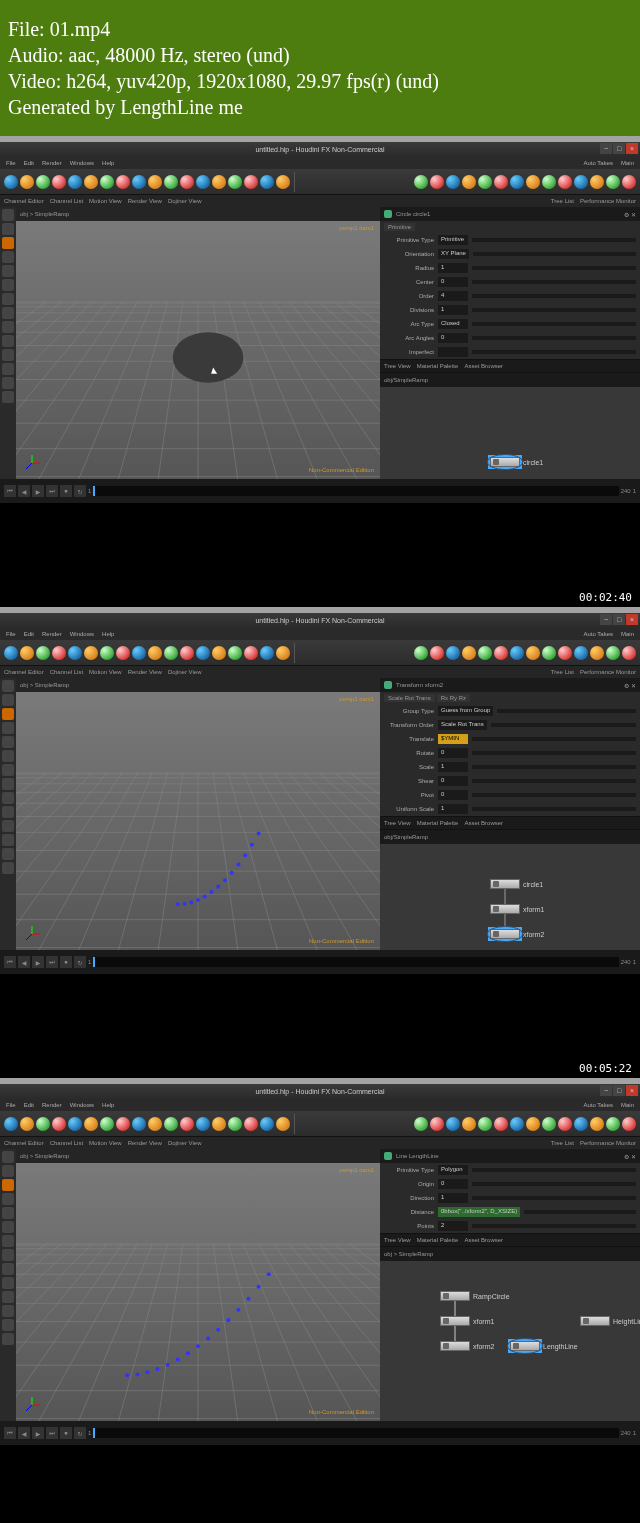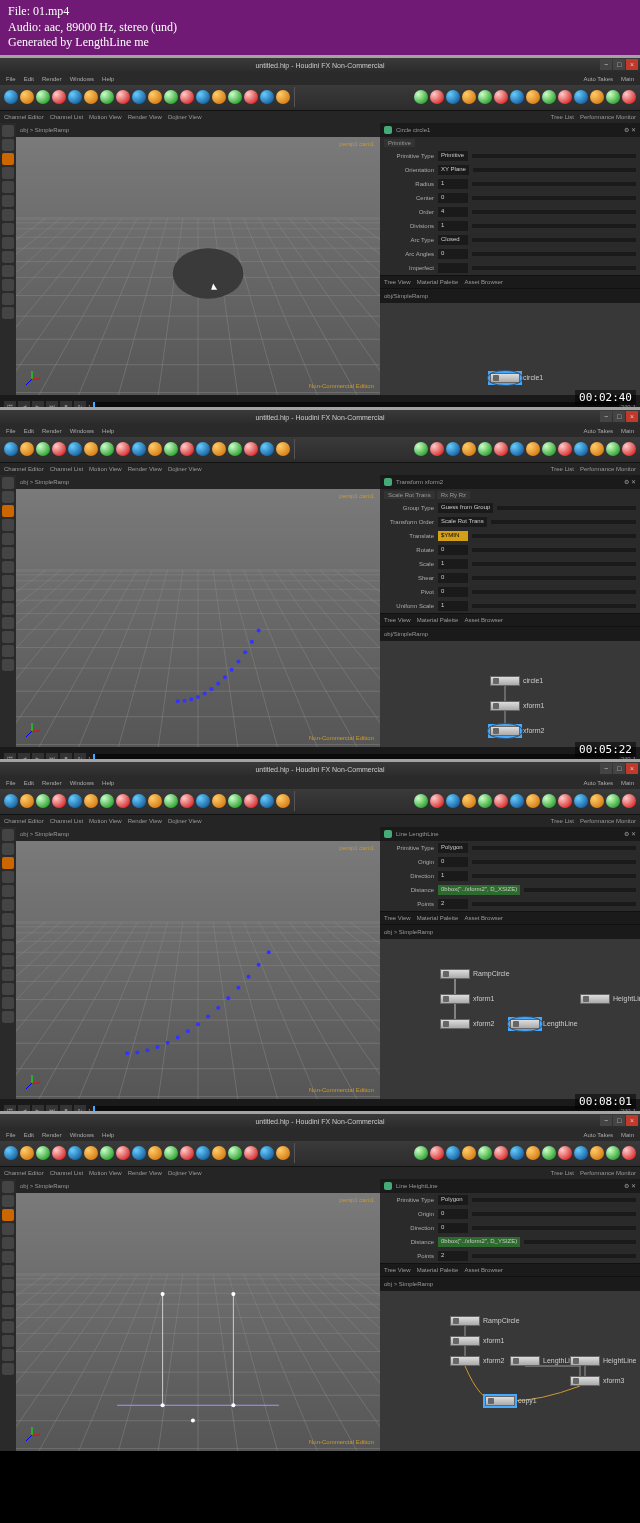--- a/index.html
+++ b/index.html
@@ -1,19 +1,19 @@
 <!DOCTYPE html>
 <html><head>
 <meta charset="utf-8">
 <style>
 *{margin:0;padding:0;box-sizing:border-box;font-family:Arial,sans-serif}
 body{background:#000;color:#fff;width:640px}
-.info{background:#701a75;padding:4px 8px;font-size:12px;line-height:1.3}
+.info{background:#4d7c0f;padding:16px 8px;font-size:20px;line-height:1.3}
 .info p{font-family:'Comic Sans MS',cursive}
-.thumb{position:relative;height:352px;border-top:3px solid #a3a3a3}
+.thumb{position:relative;height:471px;border-top:6px solid #a3a3a3}
 .titlebar{background:linear-gradient(#3a3a3a,#2a2a2a);height:15px;display:flex;align-items:center;justify-content:center;font-size:7px;color:#ccc;position:relative}
 .titlebar .wbtns{position:absolute;right:2px;top:1px;display:flex;gap:1px}
 .wbtn{width:12px;height:11px;background:#444;font-size:7px;display:flex;align-items:center;justify-content:center}
 .wbtn.close{background:#c0392b}
 .menubar{background:#2a2a2a;height:12px;display:flex;gap:8px;padding:0 6px;font-size:6px;color:#aaa;align-items:center}
 .shelfbar{background:linear-gradient(#3a3a3a,#2c2c2c);height:26px;display:flex;align-items:center;padding:0 4px;gap:2px;border-bottom:1px solid #111}
 .shelf-icon{width:14px;height:14px;border-radius:7px;background:radial-gradient(circle at 30% 30%,#fff,#888);flex-shrink:0}
 .shelf-icon.c1{background:radial-gradient(circle at 30% 30%,#6cf,#048)}
 .shelf-icon.c2{background:radial-gradient(circle at 30% 30%,#fc6,#c60)}
 .shelf-icon.c3{background:radial-gradient(circle at 30% 30%,#cfc,#080)}
@@ -57,21 +57,22 @@
 .tl-btn{width:12px;height:12px;background:#333;display:flex;align-items:center;justify-content:center}
 .tl-track{flex:1;height:10px;background:#0a0a0a;position:relative}
 .tl-track::after{content:'';position:absolute;left:0;top:0;width:2px;height:100%;background:#4af}
 .timestamp{position:absolute;bottom:2px;right:4px;font-size:11px;color:#fff;background:rgba(0,0,0,0.5);padding:1px 4px;text-shadow:1px 1px 2px #000;font-family:monospace}
 </style>
 </head>
 <body>
 
 <div class="info">
 <p>File: 01.mp4</p>
-<p>Audio: aac, 89000 Hz, stereo (und)</p>
+<p>Audio: aac, 48000 Hz, stereo (und)</p>
+<p>Video: h264, yuv420p, 1920x1080, 29.97 fps(r) (und)</p>
 <p>Generated by LengthLine me</p>
 </div>
 
 <div id="thumbs">
     <div class="thumb">
       <div class="titlebar">
         <span>untitled.hip - Houdini FX Non-Commercial</span>
         <div class="wbtns">
           <div class="wbtn">−</div>
           <div class="wbtn">□</div>

